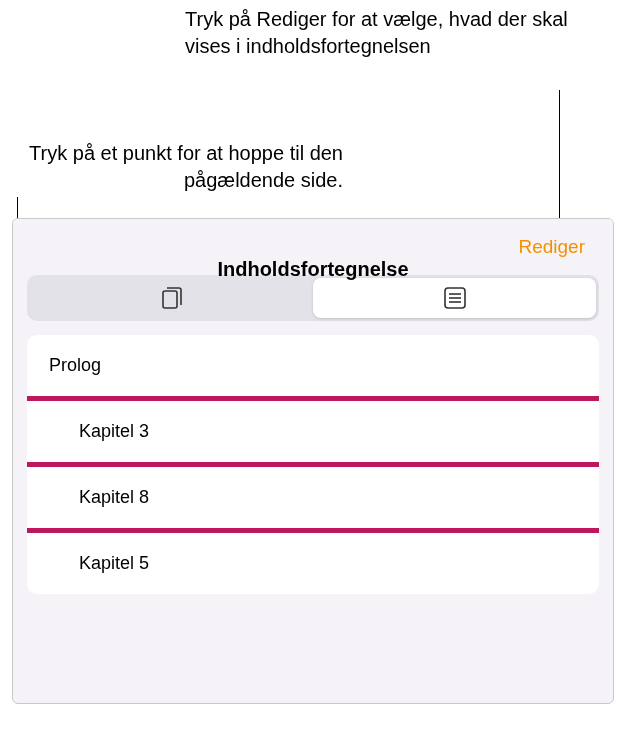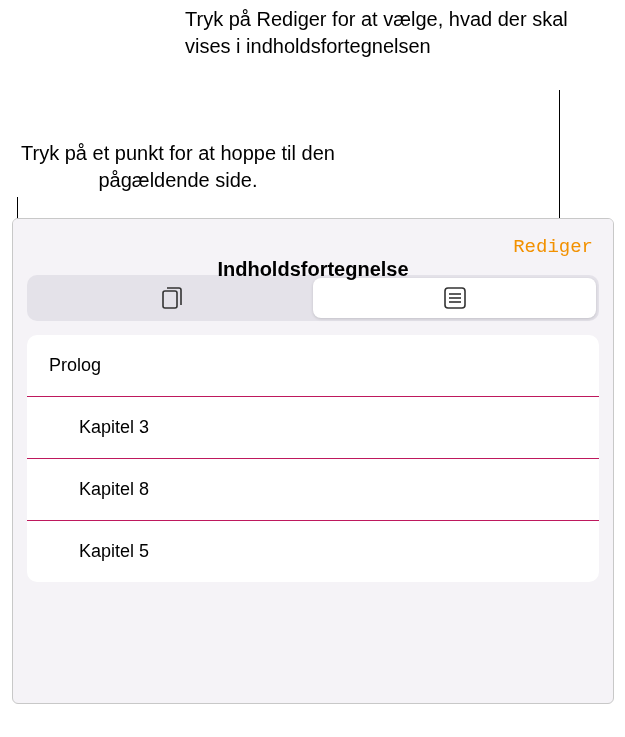--- a/index.html
+++ b/index.html
@@ -12,21 +12,21 @@
       background: #ffffff;
       width: 625px;
       height: 737px;
       position: relative;
     }
     .callout {
       position: absolute;
       font-size: 20px;
       line-height: 1.35;
       color: #000;
-      text-align: center;
+      text-align: right;
     }
     .callout-1 {
       top: 6px;
       left: 185px;
       width: 420px;
       text-align: left;
     }
     .callout-2 {
       top: 140px;
       left: 13px;
@@ -67,29 +67,29 @@
       background: #f5f3f7;
     }
     .panel-title {
       font-size: 20px;
       font-weight: 600;
       color: #000;
       margin-top: 45px;
     }
     .edit-button {
       position: absolute;
-      right: 20px;
+      right: 28px;
       top: 50%;
       transform: translateY(-50%);
       font-size: 19px;
       color: #f29100;
       background: none;
       border: none;
       cursor: pointer;
-      font-family: Liberation Mono, monospace;
+      font-family: Liberation Sans, sans-serif;
     }
     .segmented-control {
       display: flex;
       margin: 0 14px 14px 14px;
       height: 46px;
       border-radius: 10px;
       background: #e4e2e9;
       padding: 3px;
     }
     .segment {
@@ -107,21 +107,21 @@
     .toc-list {
       background: #ffffff;
       margin: 0 14px;
       border-radius: 10px;
       overflow: hidden;
     }
     .toc-item {
       padding: 20px 18px;
       font-size: 18px;
       color: #000;
-      border-bottom: 1px solid #be185d;
+      border-bottom: 5px solid #be185d;
       cursor: pointer;
     }
     .toc-item:last-child {
       border-bottom: none;
     }
     .toc-item.level-0 {
       padding-left: 22px;
     }
     .toc-item.level-1 {
       padding-left: 52px;

